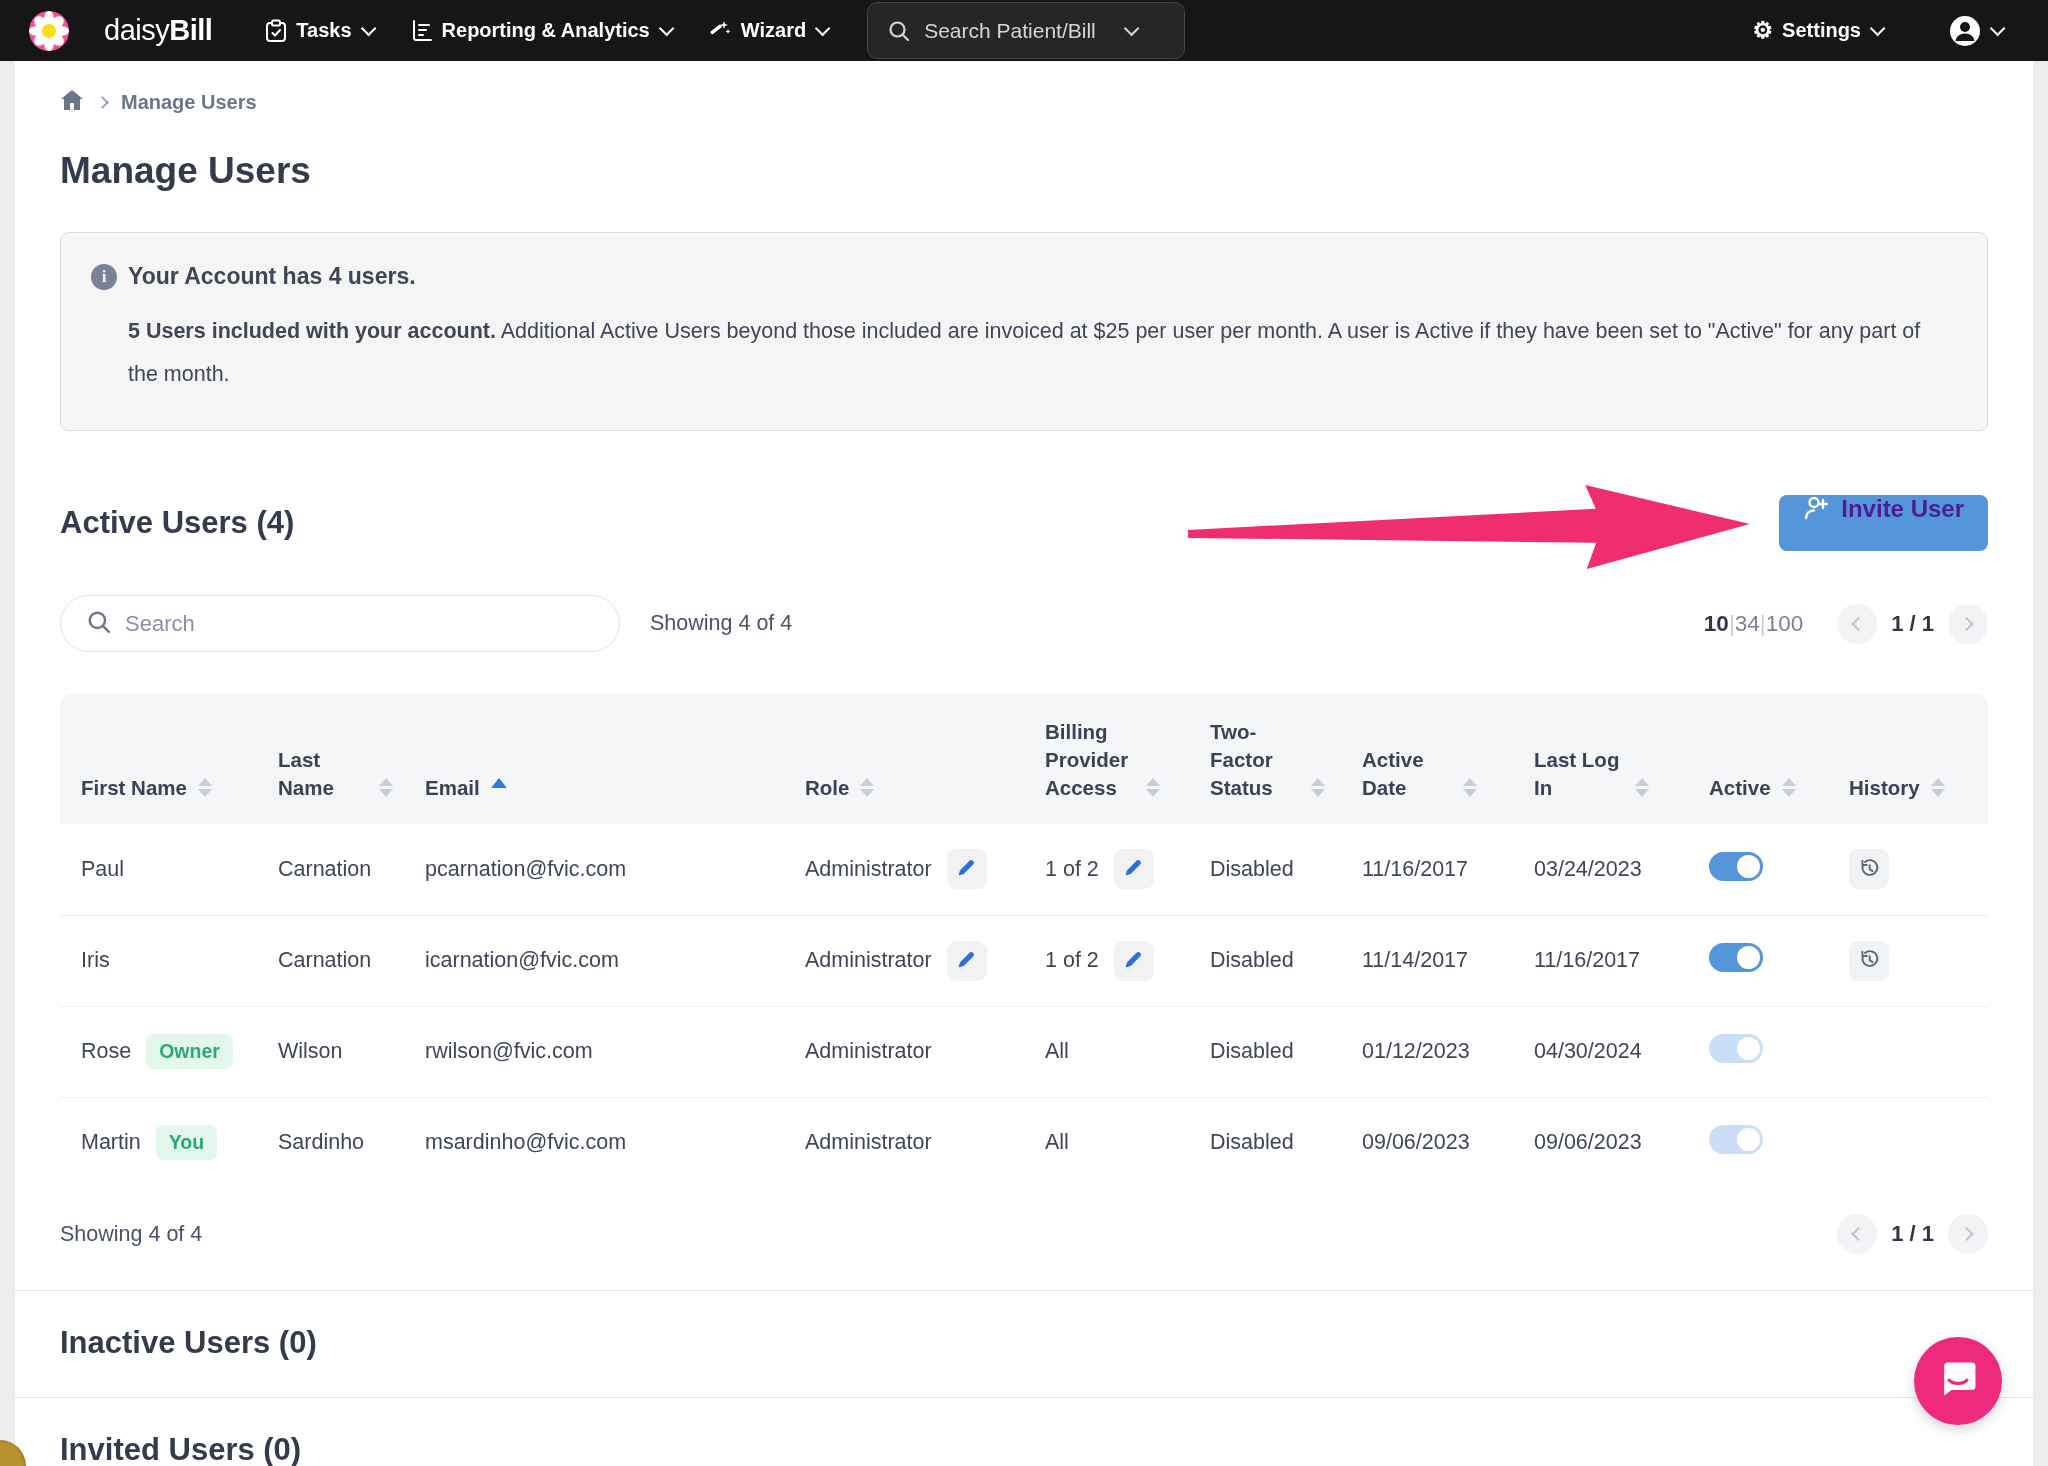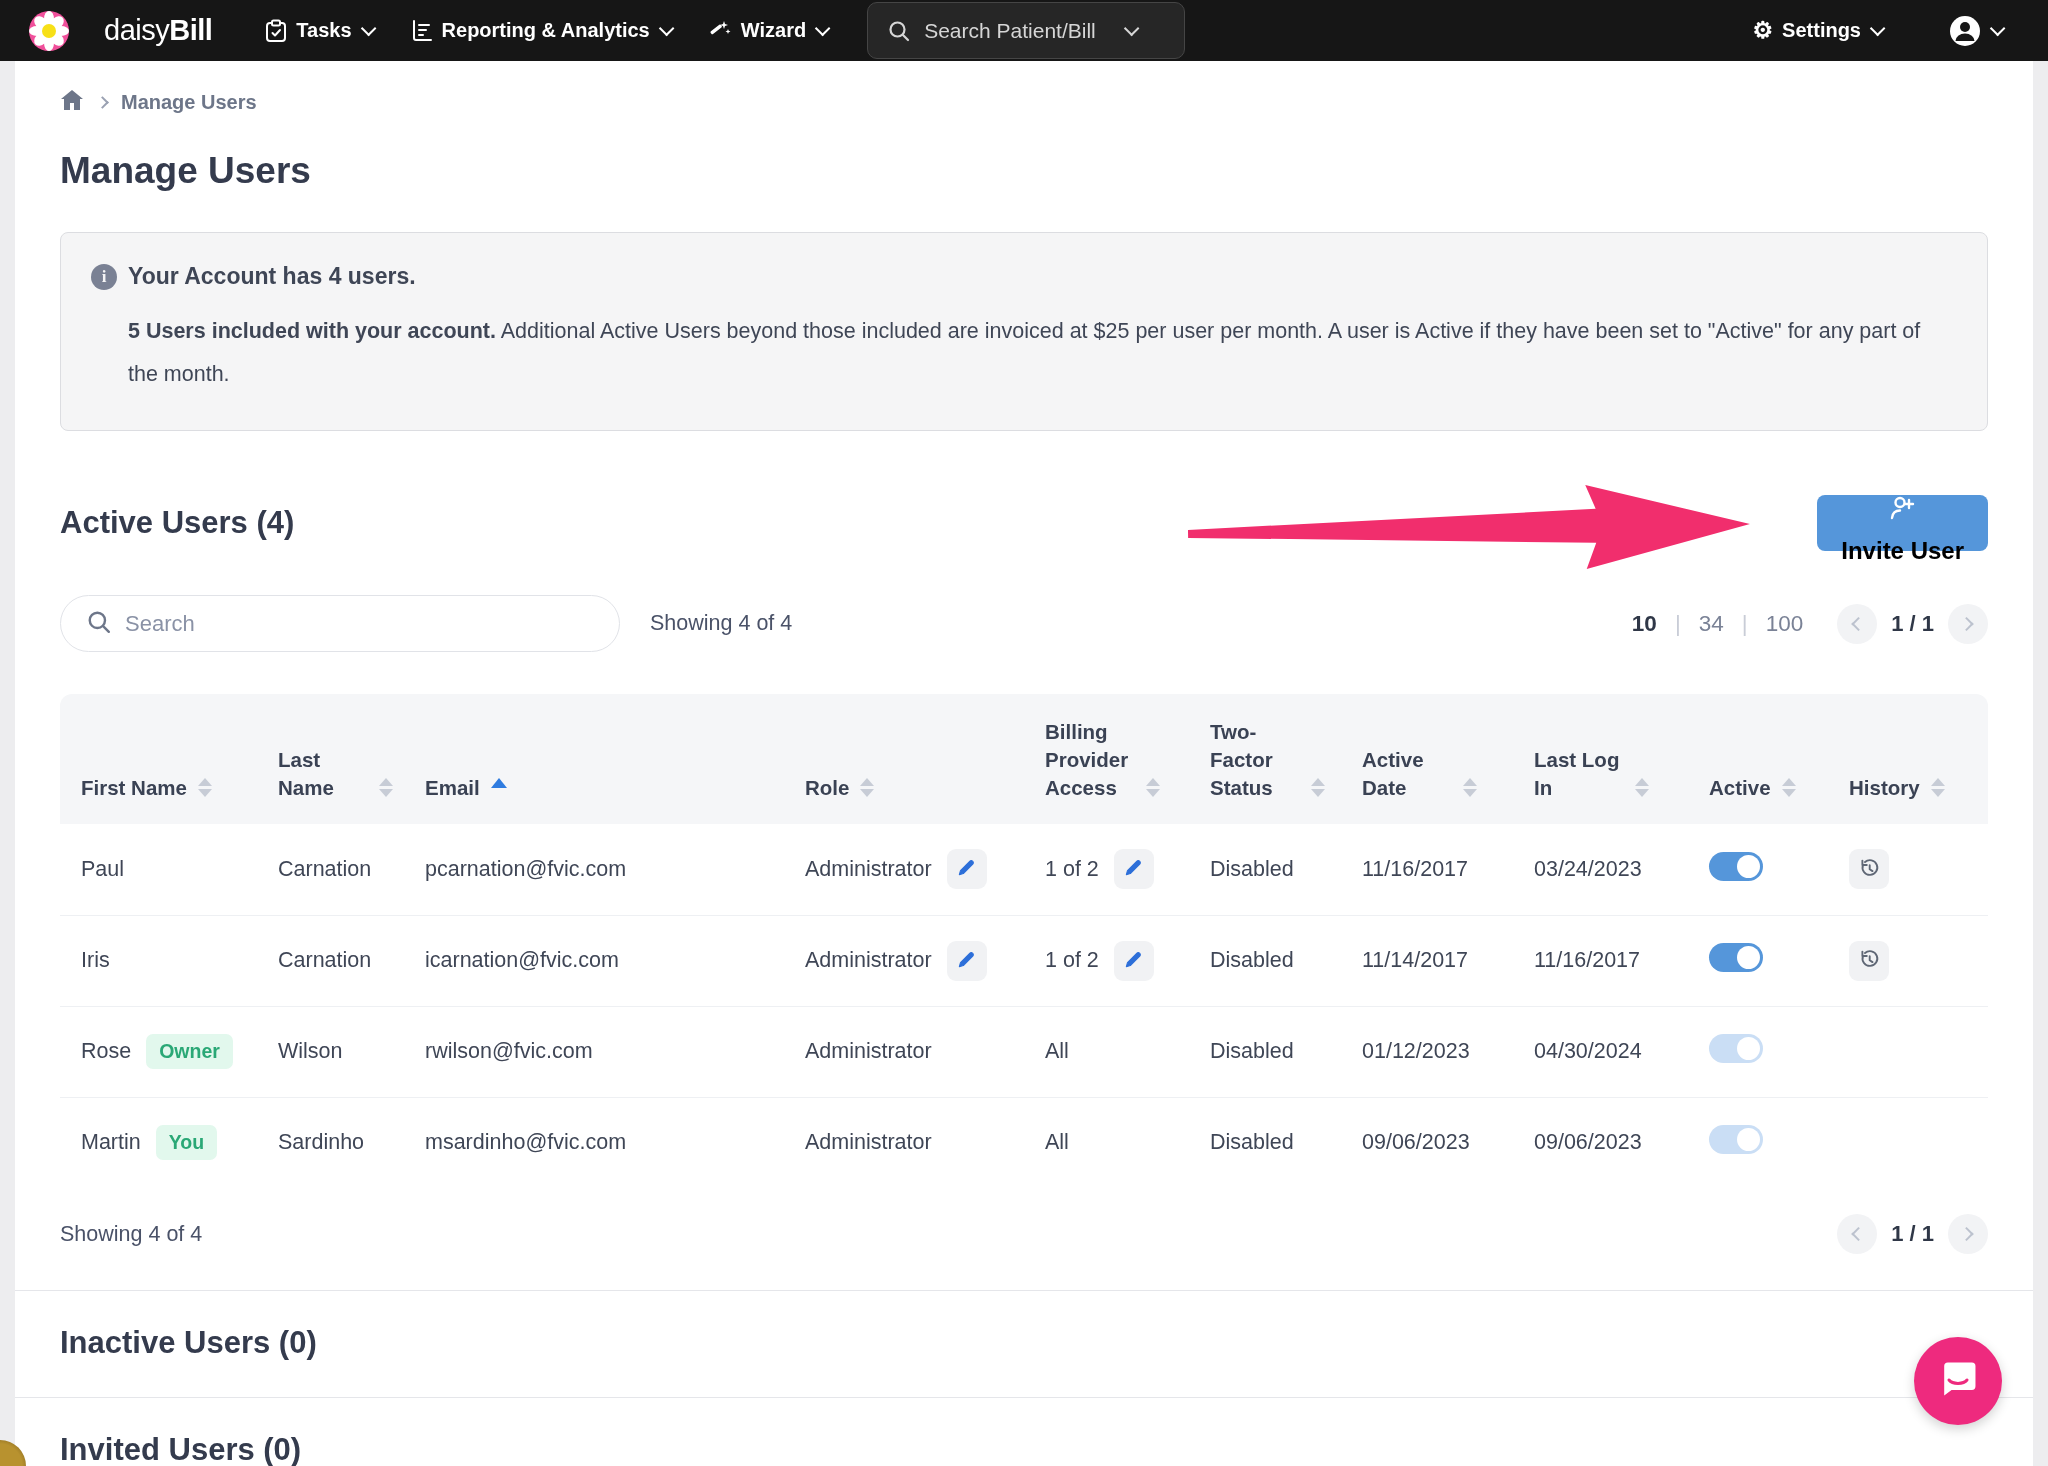--- a/index.html
+++ b/index.html
@@ -64,39 +64,39 @@
     width:26px;height:26px;border-radius:50%;background:#7a8194;color:#f5f5f6;
     display:inline-flex;align-items:center;justify-content:center;
     font-size:17px;font-weight:700;font-family:"Liberation Serif",serif;flex:none;
   }
   .notice-body{margin:20px 0 0 37px;font-size:21.5px;line-height:43px;color:#3f4656;max-width:1880px;}
   .notice-body b{font-weight:700;}
   
   .section-row{margin-top:64px;display:flex;align-items:center;justify-content:space-between;position:relative;}
   .section-title{font-size:31px;font-weight:800;color:#343b4d;}
   .invite-btn{
-    display:flex;align-items:center;gap:10px;background:var(--accent-blue);color:#000000;
+    display:flex;gap:10px;background:var(--accent-blue);color:#4c1d95;
     border:none;border-radius:8px;height:56px;padding:0 24px;font-size:24px;font-weight:700;
-    font-family:"Liberation Sans",sans-serif;cursor:pointer;position:relative;z-index:2;flex-direction:column;
+    font-family:"Liberation Sans",sans-serif;cursor:pointer;position:relative;z-index:2;
   }
   .annot-arrow{position:absolute;right:230px;top:-12px;z-index:3;pointer-events:none;}
   
   .controls{margin-top:44px;display:flex;align-items:center;}
   .search-pill{
     display:flex;align-items:center;gap:14px;width:560px;height:57px;border:1.5px solid #e1e3e8;
     border-radius:29px;padding:0 26px;background:#fff;
   }
   .search-pill input{
     border:none;outline:none;font-size:22px;color:#3f4656;width:100%;
     font-family:"Liberation Sans",sans-serif;
   }
   .search-pill input::placeholder{color:#8a92a6;}
   .showing{margin-left:30px;font-size:21.5px;color:#4a5268;}
   .pager-group{margin-left:auto;display:flex;align-items:center;gap:34px;}
-  .page-sizes{display:flex;align-items:center;gap:18px;font-size:22.5px;}
+  .page-sizes{display:flex;align-items:center;gap:0;font-size:22.5px;}
   .page-size{color:#7a8296;cursor:pointer;}
   .page-size.active{color:#2f3747;font-weight:700;}
   .size-sep{color:#c9cdd7;}
   .pager{display:flex;align-items:center;gap:14px;}
   .pager-btn{
     width:40px;height:40px;border-radius:50%;background:#f2f3f5;border:none;cursor:pointer;
     display:inline-flex;align-items:center;justify-content:center;
   }
   .pager-btn .pchev{width:10px;height:10px;border-right:2.5px solid #bcc2ce;border-bottom:2.5px solid #bcc2ce;display:inline-block;}
   .pchev.left{transform:rotate(135deg) translate(-1px,-1px);}

